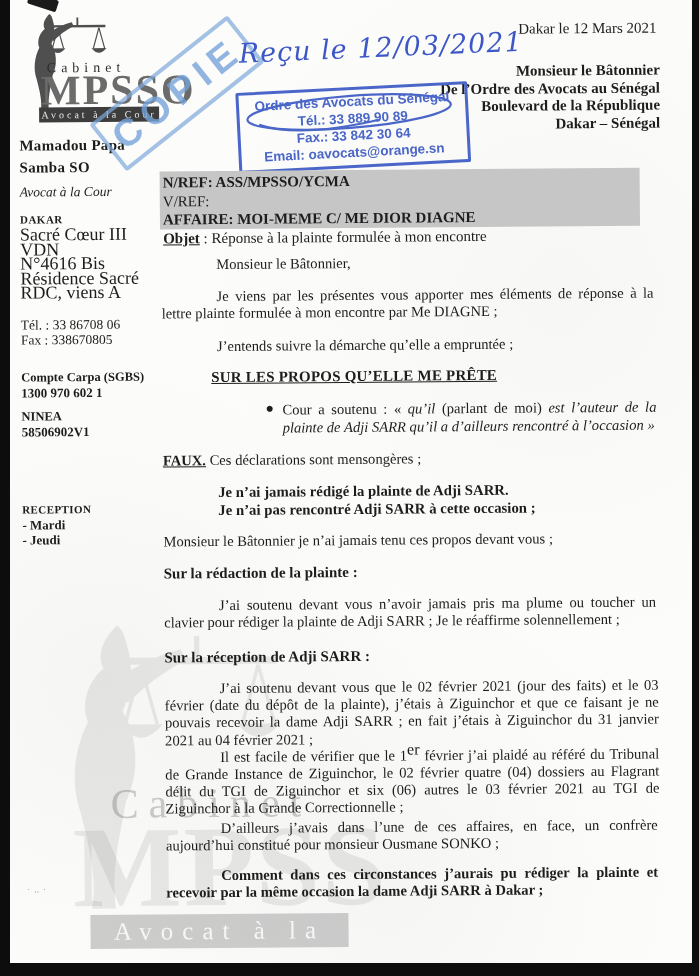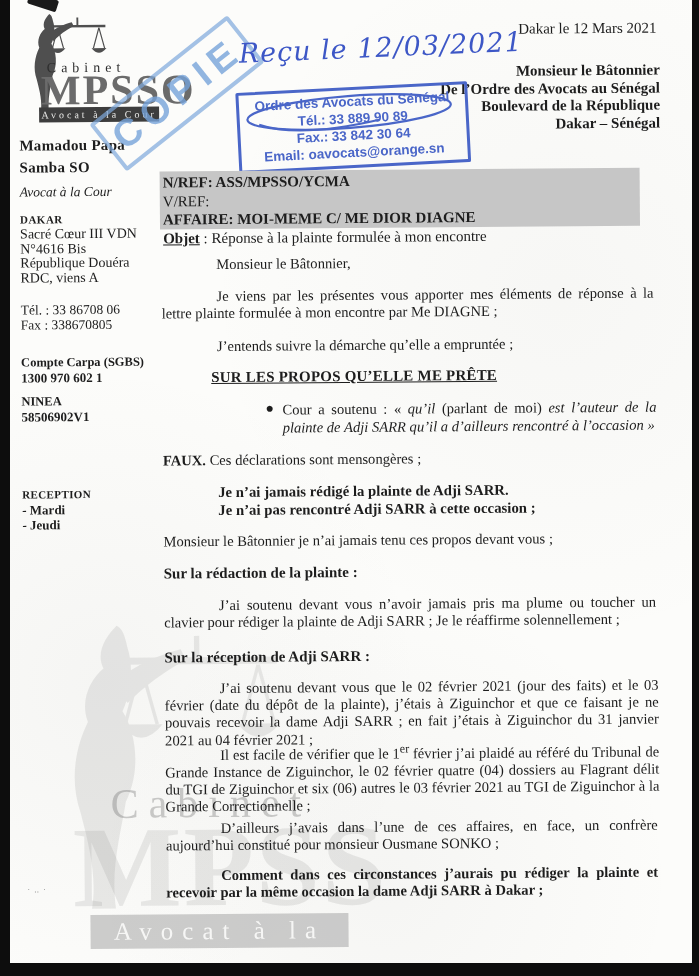--- a/index.html
+++ b/index.html
@@ -29,21 +29,21 @@
   .logo-cabinet{position:absolute;left:34px;top:52px;font-size:14px;letter-spacing:5px;color:#2e2e2e;font-family:"Liberation Serif",serif;}
   .logo-mpsso{position:absolute;left:28px;top:58px;font-size:42px;font-weight:bold;color:#6b6b6b;letter-spacing:2px;font-family:"Liberation Serif",serif;}
   .logo-banner{position:absolute;left:26px;top:99px;width:120px;height:15px;background:#3d3d3d;color:#e8e8e6;font-size:10px;letter-spacing:3px;text-align:center;line-height:15px;font-family:"Liberation Serif",serif;}
 
   
   .sidebar{position:absolute;left:22px;top:136px;width:150px;line-height:15px;}
   .sb-name{font-size:15px;font-weight:bold;letter-spacing:.3px;}
   .sb-name2{margin-top:7px;}
   .sb-title{font-style:italic;font-size:13.5px;margin-top:9px;}
   .sb-city{font-size:11px;font-weight:bold;margin-top:13px;letter-spacing:.5px;}
-  .sb-addr{font-size:14px;line-height:14.5px;}
+  .sb-addr{font-size:18px;line-height:14.5px;}
   .sb-tel{font-size:13.5px;margin-top:17px;}
   .sb-fax{font-size:13.5px;}
   .sb-carpa{font-size:12.5px;font-weight:bold;margin-top:23px;}
   .sb-carpa-num{font-size:13px;font-weight:bold;}
   .sb-ninea{font-size:12.5px;font-weight:bold;margin-top:9px;}
   .sb-ninea-num{font-size:13px;font-weight:bold;}
   .sb-reception{font-size:11px;font-weight:bold;margin-top:63px;letter-spacing:.4px;}
   .sb-day{font-size:13px;font-weight:bold;line-height:15px;}
 
   
@@ -84,31 +84,31 @@
   .body-par{position:absolute;left:163px;width:492px;font-size:14.6px;line-height:17.2px;text-align:justify;}
   .indent{text-indent:55px;}
   .salutation{position:absolute;left:218px;top:255px;font-size:14.6px;}
   .p1{top:287px;}
   .p2{position:absolute;left:218px;top:337px;font-size:14.6px;}
   .h1{position:absolute;left:212px;top:368px;font-size:15px;font-weight:bold;text-decoration:underline;letter-spacing:.2px;}
   .bullet-wrap{position:absolute;left:283px;top:400px;width:374px;font-size:14.6px;line-height:18px;text-align:justify;}
   .bullet-dot{position:absolute;left:266px;top:400px;font-size:14px;}
   .it{font-style:italic;}
   .p3{top:451px;}
-  .p3 .b{font-weight:bold;}
+  .p3 .b{font-weight:bold;text-decoration:underline;}
   .stmt{position:absolute;left:218px;top:483px;font-size:14.8px;font-weight:bold;line-height:17.5px;}
   .p4{top:532px;}
   .h2{position:absolute;left:163px;top:564px;font-size:15px;font-weight:bold;}
   .p5{top:596px;}
   .h3{position:absolute;left:163px;top:648px;font-size:15px;font-weight:bold;}
   .p6{top:679px;width:494px;}
   .p7{top:741px;width:494px;}
   .p8{top:819px;}
   .p9{top:866px;font-weight:bold;}
-  sup{font-size:12px;}
+  sup{font-size:16px;}
 
   
   .wm-figure{position:absolute;left:14px;top:608px;opacity:0.10;}
   .wm-cabinet{position:absolute;left:108px;top:778px;font-size:42px;letter-spacing:10px;color:rgba(110,110,110,0.35);font-family:"Liberation Serif",serif;}
   .wm-mpsso{position:absolute;left:70px;top:800px;font-size:115px;font-weight:bold;letter-spacing:2px;color:rgba(130,130,130,0.16);font-family:"Liberation Serif",serif;}
   .wm-banner{position:absolute;left:87px;top:913px;width:258px;height:34px;background:rgba(165,165,165,0.55);
     color:rgba(250,250,248,0.92);font-size:25px;letter-spacing:9px;text-align:center;line-height:34px;font-family:"Liberation Serif",serif;}
 </style>
 </head>
 <body>
@@ -148,21 +148,21 @@
       <div class="logo-banner">Avocat à la Cour</div>
     </div>
 
     <div class="sidebar">
       <div class="sb-name">Mamadou Papa</div>
       <div class="sb-name sb-name2">Samba SO</div>
       <div class="sb-title">Avocat à la Cour</div>
       <div class="sb-city">DAKAR</div>
       <div class="sb-addr">Sacré Cœur III VDN</div>
       <div class="sb-addr">N°4616 Bis</div>
-      <div class="sb-addr">République Douéra</div>
+      <div class="sb-addr">Résidence Sacré</div>
       <div class="sb-addr">RDC, viens A</div>
       <div class="sb-tel">Tél. : 33 86708 06</div>
       <div class="sb-fax">Fax : 338670805</div>
       <div class="sb-carpa">Compte Carpa (SGBS)</div>
       <div class="sb-carpa-num">1300 970 602 1</div>
       <div class="sb-ninea">NINEA</div>
       <div class="sb-ninea-num">58506902V1</div>
       <div class="sb-reception">RECEPTION</div>
       <div class="sb-day">- Mardi</div>
       <div class="sb-day">- Jeudi</div>

